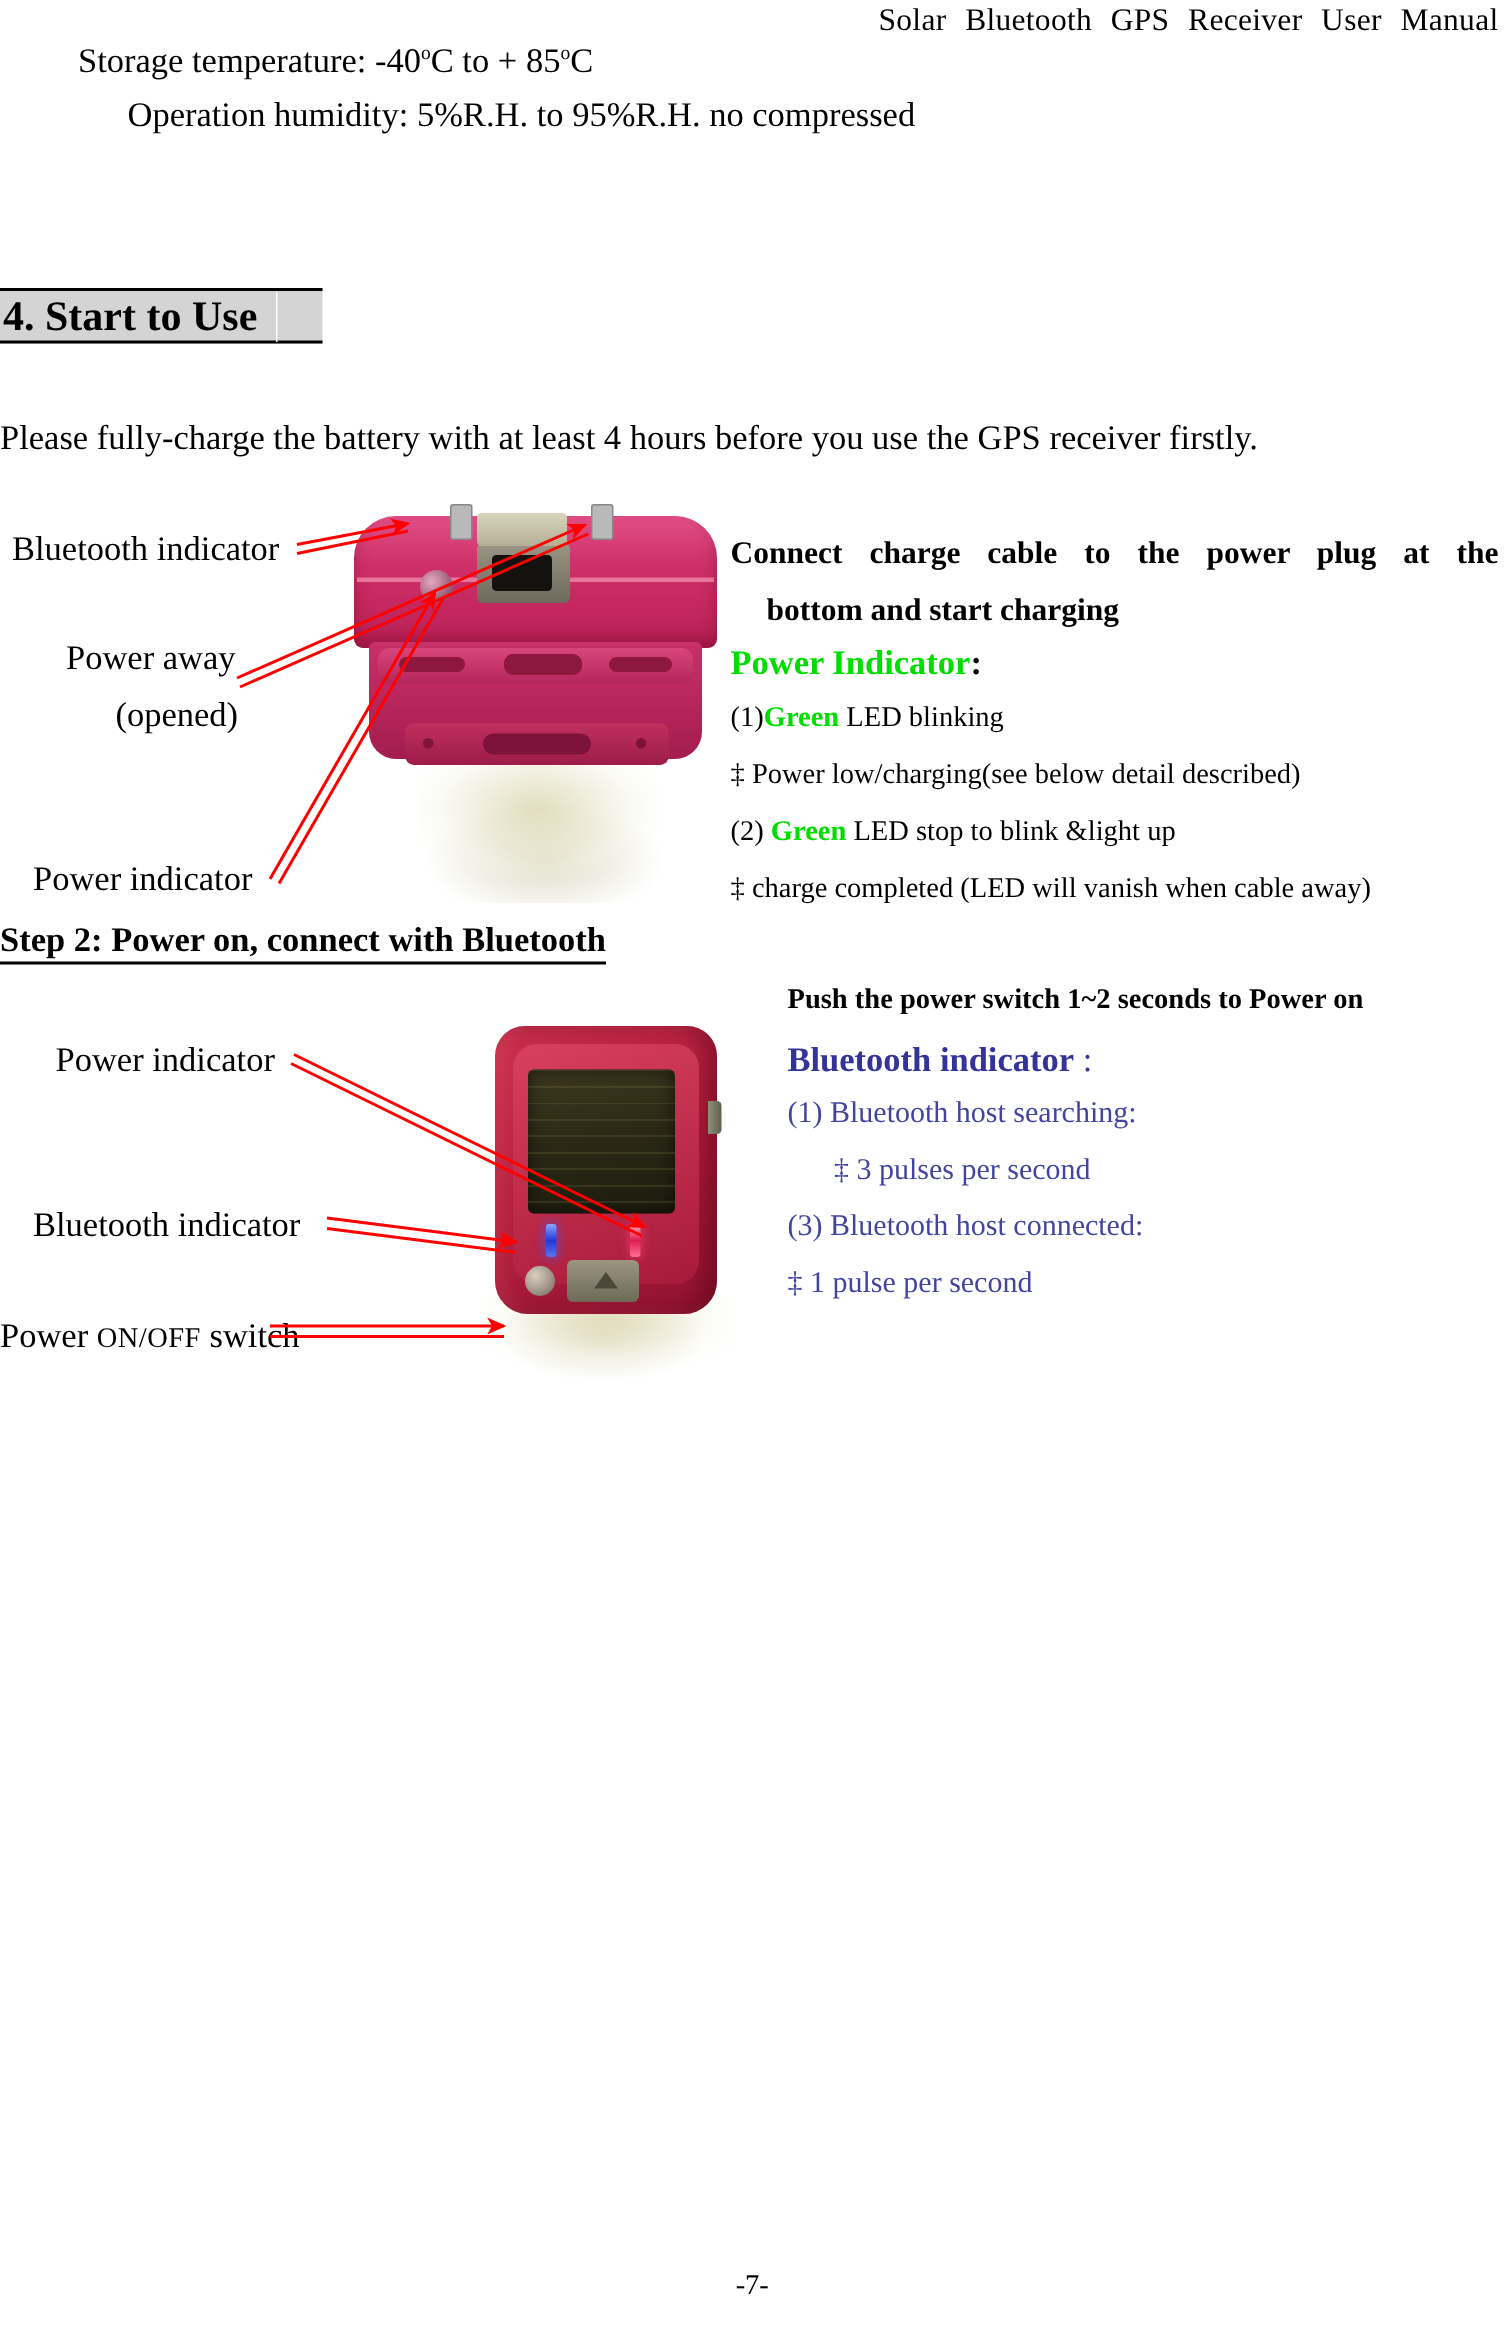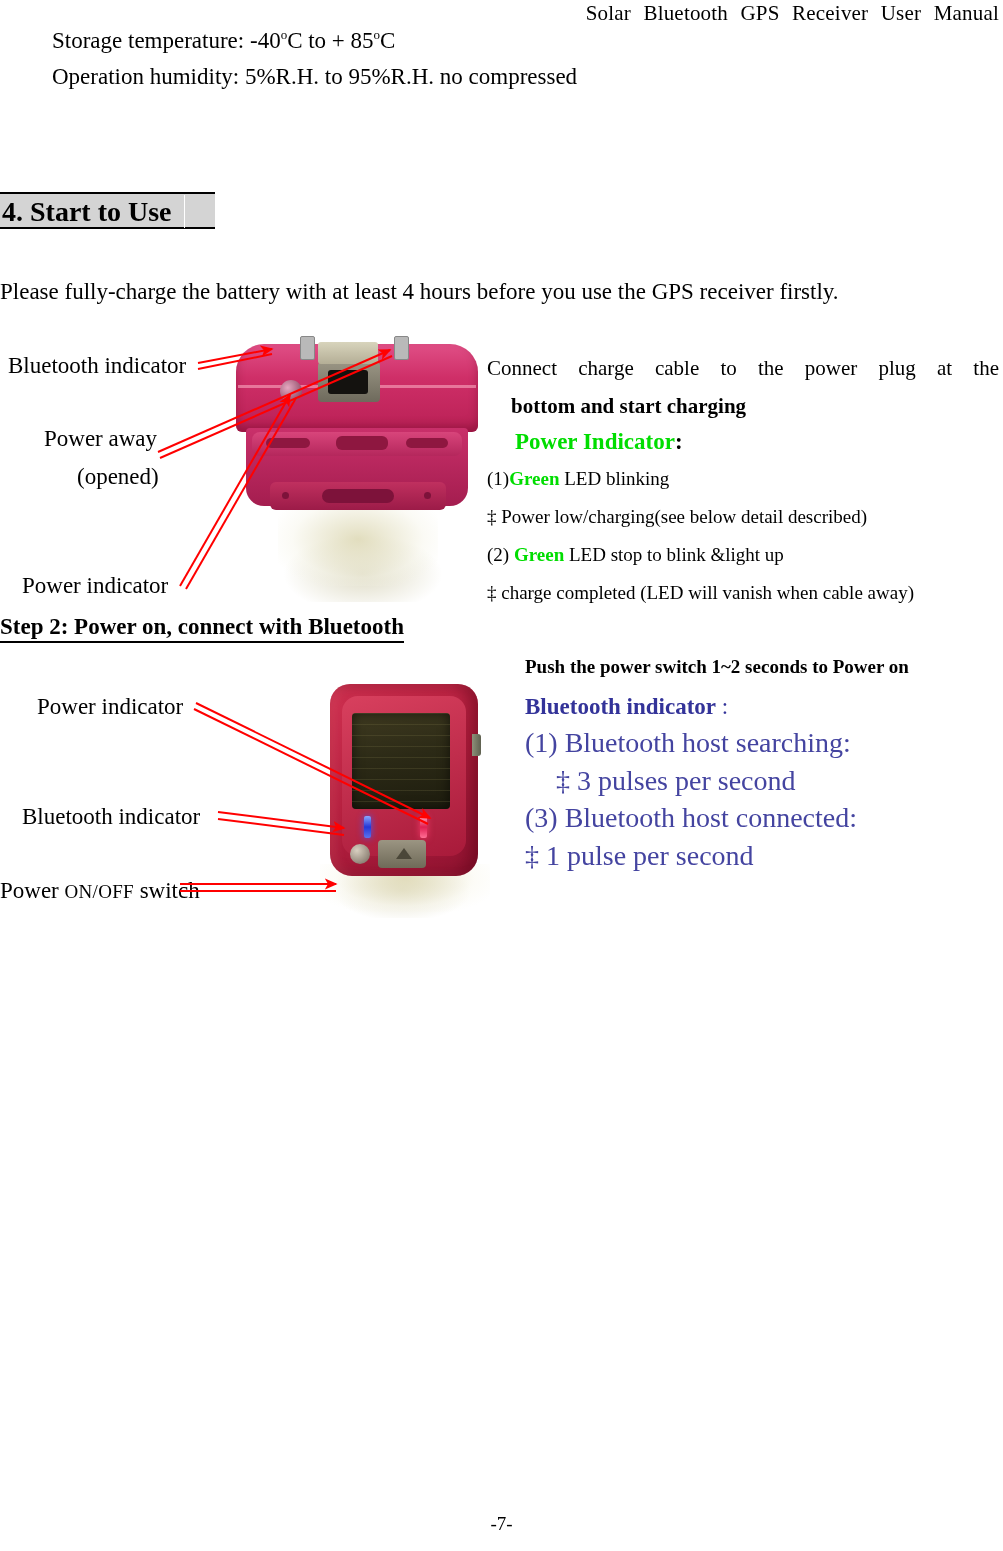--- a/index.html
+++ b/index.html
@@ -115,21 +115,21 @@
   .rcol-line {
     position: absolute;
     white-space: nowrap;
   }
   .rb-bold {
     font-weight: bold;
     font-size: 21px;
     line-height: 27px;
   }
   .rb-just {
-    font-weight: normal;
+    font-weight: bold;
     font-size: 21px;
     line-height: 27px;
     width: 512px;
     text-align: justify;
     text-align-last: justify;
     white-space: normal;
   }
   .rb-green {
     color: #00dd00;
     font-weight: bold;
@@ -145,21 +145,21 @@
     font-weight: bold;
   }
   .bt-head {
     color: #333399;
     font-weight: bold;
     font-size: 23px;
     line-height: 29px;
   }
   .bt-line {
     color: #4444a0;
-    font-size: 28px;
+    font-size: 20px;
     line-height: 29px;
   }
 
   
   .photo {
     position: absolute;
     overflow: hidden;
   }
 
   
@@ -326,21 +326,21 @@
 </head>
 <body>
 
 <div id="page">
 
   <div class="doc-header">Solar  Bluetooth  GPS  Receiver  User  Manual</div>
 
   <div class="spec-line" style="top:26px;">
     <span>Storage temperature: -40</span><sup>o</sup><span>C to + 85</span><sup>o</sup><span>C</span>
   </div>
-  <div class="spec-line" style="top:62px;">Operation humidity: 5%R.H. to 95%R.H. no compressed</div>
+  <div class="spec-line" style="top:62px;margin-left:33px;">Operation humidity: 5%R.H. to 95%R.H. no compressed</div>
 
   <div class="section-box">
     <div class="title">4. Start to Use</div>
     <div class="title-rule"></div>
   </div>
 
   <div class="body-line" style="top:277px;">Please fully-charge the battery with at least 4 hours before you use the GPS receiver firstly.</div>
 
   <div class="callout" style="left:8px; top:352px;">Bluetooth indicator</div>
   <div class="callout" style="left:44px; top:425px;">Power away</div>
@@ -364,21 +364,21 @@
     <div class="clip-l"></div>
     <div class="clip-r"></div>
     <div class="port-housing"></div>
     <div class="port-hole"></div>
     <div class="plug-cover"></div>
     <div class="led-circle"></div>
   </div>
 
   <div class="rcol-line rb-just" style="left:487px; top:355px;">Connect charge cable to the power plug at the</div>
   <div class="rcol-line rb-bold" style="left:511px; top:393px;">bottom and start charging</div>
-  <div class="rcol-line" style="left:487px; top:428px;margin-left:28px;">
+  <div class="rcol-line" style="left:487px; top:428px;">
     <span class="rb-green">Power Indicator</span><span style="font-size:23px; font-weight:bold;">:</span>
   </div>
   <div class="rcol-line rb-small" style="left:487px; top:466px;">
     <span>(1)</span><span class="grn">Green</span><span> LED blinking</span>
   </div>
   <div class="rcol-line rb-small" style="left:487px; top:504px;">‡  Power low/charging(see below    detail described)</div>
   <div class="rcol-line rb-small" style="left:487px; top:542px;">
     <span>(2) </span><span class="grn">Green</span><span> LED stop to blink &amp;light up</span>
   </div>
   <div class="rcol-line rb-small" style="left:487px; top:580px;">‡  charge completed (LED will vanish when cable away)</div>

